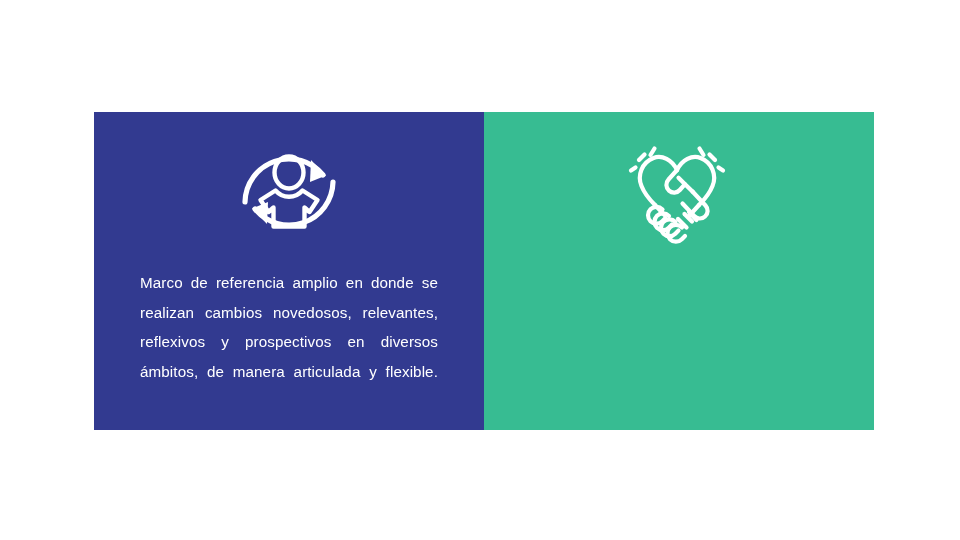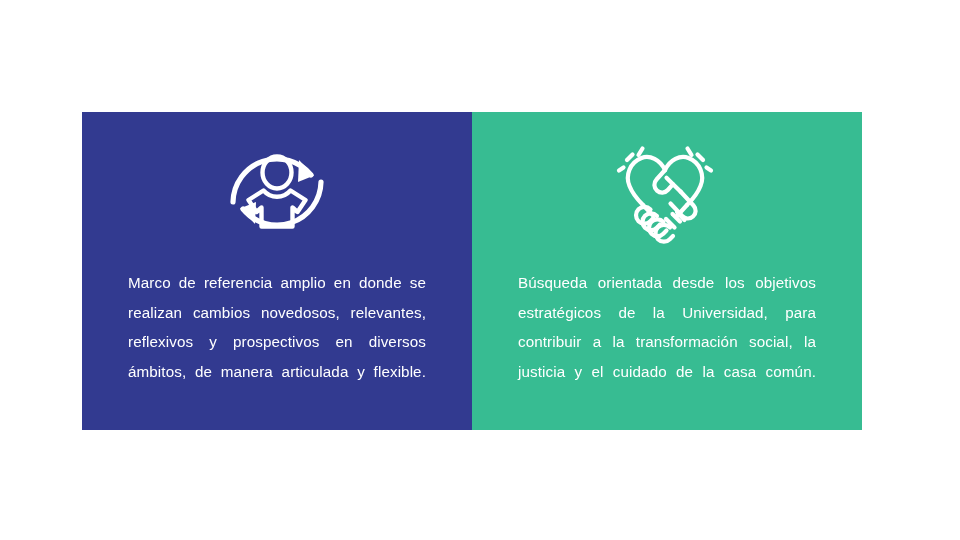--- a/index.html
+++ b/index.html
@@ -16,21 +16,21 @@
 
   .slide {
     position: relative;
     width: 960px;
     height: 540px;
     background: #ffffff;
   }
 
   .panels {
     position: absolute;
-    left: 82px;
+    left: 94px;
     top: 112px;
     width: 780px;
     height: 318px;
     display: flex;
     flex-direction: row;
   }
 
   .panel {
     width: 390px;
     height: 318px;
@@ -140,17 +140,16 @@
             <path d="M34.5 10.5 L30.5 17"></path>
             <path d="M15.5 29.5 L11 32.5"></path>
 
             <path d="M89.5 16.5 L95 22"></path>
             <path d="M79.5 10.5 L83.5 17"></path>
             <path d="M98.5 29.5 L103 32.5"></path>
           </g>
         </svg>
       </div>
 
-      <div class="panel-text">Búsqueda orientada desde los objetivos estratégicos de la Universidad, para contribuir a la transformación social, la justicia y el cuidado de la casa común.</div>
     </div>
 
   </div>
 </div>
 
 </body></html>

